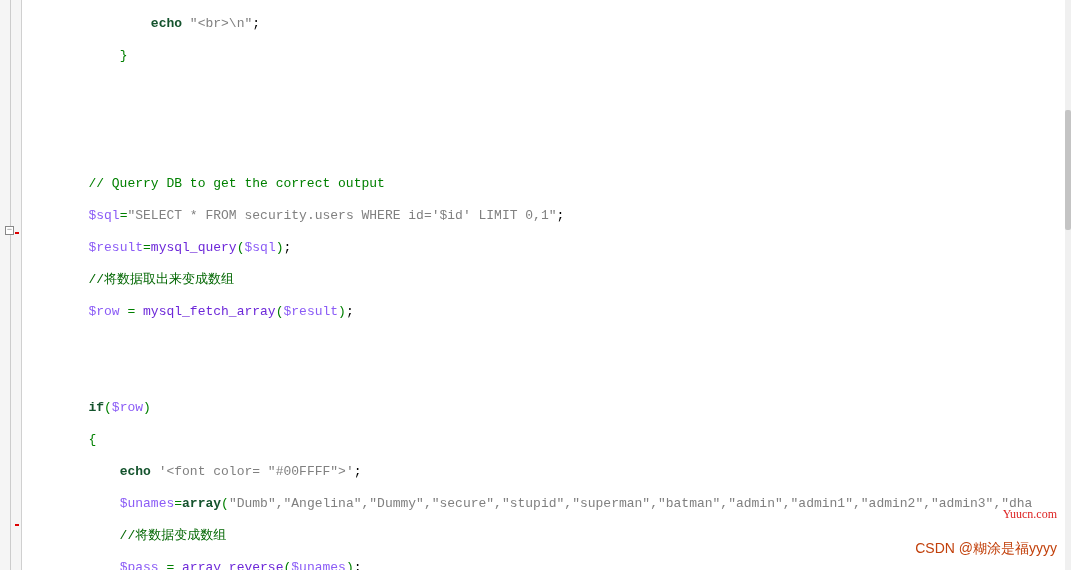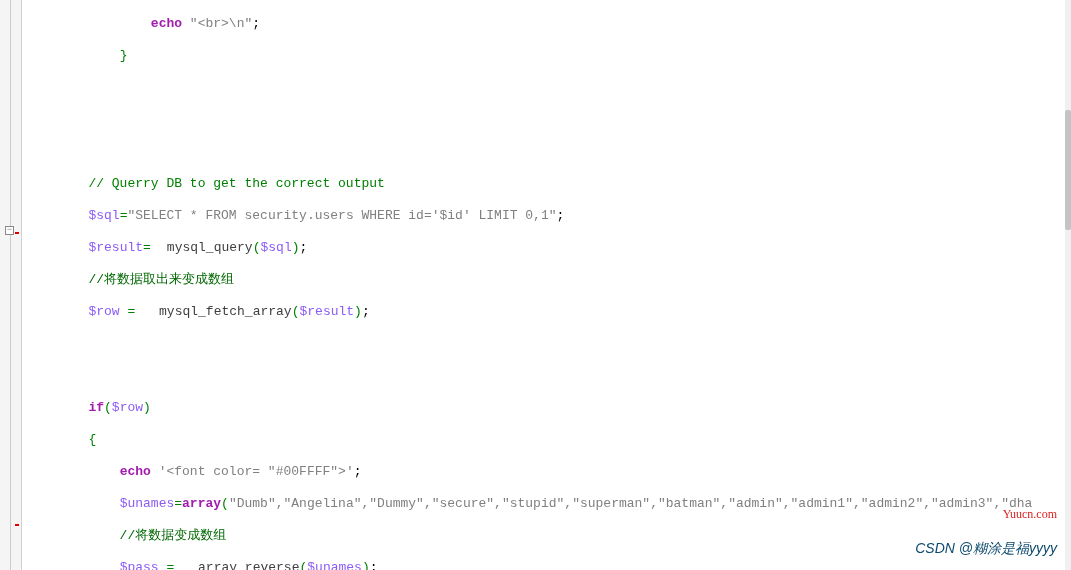--- a/index.html
+++ b/index.html
@@ -55,32 +55,32 @@
 .code-area {
   position: absolute;
   left: 26px;
   right: 6px;
   top: 0;
   bottom: 0;
   white-space: pre;
   line-height: 16px;
 }
 .code-line { height: 16px; }
-.kw { color: #a21caf; font-weight: bold; margin-top: 16px; }
-.fn { color: #404040; margin-left: 16px; }
+.kw { color: #14532d; font-weight: bold; margin-top: 16px; }
+.fn { color: #6d28d9; }
 .str { color: #808080; }
 .var { color: #8b5cf6; }
 .cmt-en { color: #008000; font-family: Liberation Mono, monospace; }
 .cmt-zh { color: #006600; }
 .op { color: #008000; }
 .punct { color: #000; }
 .scrollbar { position: absolute; right: 0; top: 0; width: 6px; height: 570px; background: #f0f0f0; }
 .scroll-thumb { position: absolute; right: 0; width: 6px; background: #c4c4c4; border-radius: 2px; }
 .watermark1 { position: absolute; right: 14px; bottom: 48px; color: #d22; font-family: "SimSun", serif; font-size: 12px; }
-.watermark2 { position: absolute; right: 14px; bottom: 12px; color: #0c4a6e; font-family: "SimSun", sans-serif; font-size: 14px; font-style: italic; }
+.watermark2 { position: absolute; right: 14px; bottom: 12px; color: #c2410c; font-family: "SimSun", sans-serif; font-size: 14px; }
 </style>
 </head>
 <body>
 
 <div class="editor">
   <div class="gutter">
     <div class="fold-line"></div>
     <div class="fold-box" style="top:226px;">−</div>
     <div class="red-mark" style="top:232px;"></div>
     <div class="red-mark" style="top:524px;"></div>

